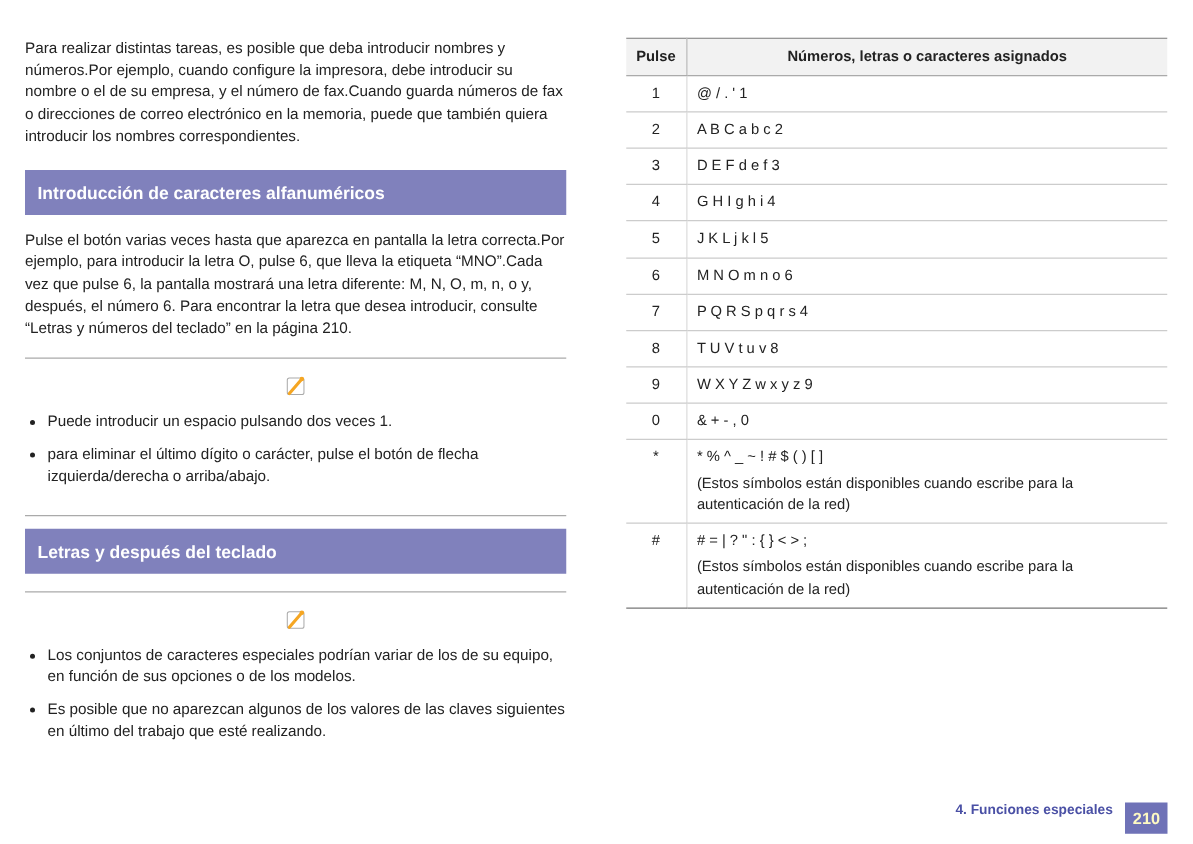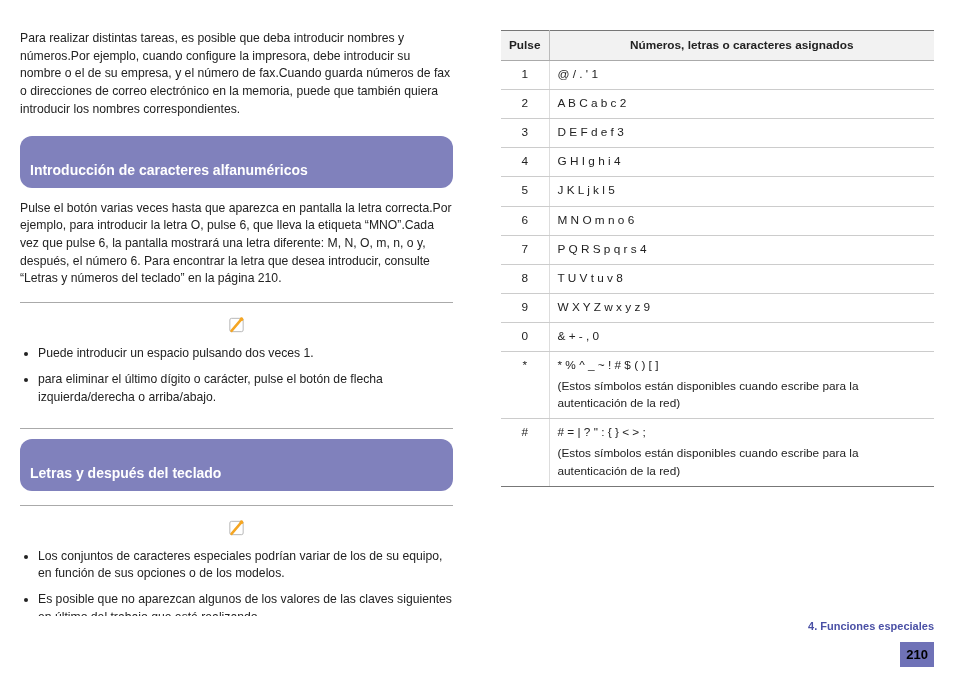--- a/index.html
+++ b/index.html
@@ -2,36 +2,36 @@
 <html><head>
 <meta charset="utf-8">
 <style>
   * { box-sizing: border-box; margin: 0; padding: 0; }
   html, body { width: 954px; height: 675px; font-family: Arial, Helvetica, sans-serif; color: #222; background: #fff; }
   .page { display: flex; flex-direction: column; width: 100%; height: 100%; padding: 10px 20px 8px 20px; }
   h1 { font-size: 32px; font-weight: bold; letter-spacing: .5px; margin-bottom: 4px; border-bottom: 1px solid #aaa; padding-bottom: 6px; }
   .cols { flex: 1 1 auto; display: flex; gap: 48px; margin-top: 20px; overflow: hidden; justify-content: flex-end; }
   .col { flex: 1 1 0; min-width: 0; font-size: 12.2px; line-height: 1.45; }
   .intro { margin-bottom: 18px; }
-  .sect-head { background: #8081bc; color: #fff; font-size: 14px; font-weight: bold; padding: 24px 10px 7px 10px; border-radius: 12px; margin: 10px 0 12px 0; }
+  .sect-head { background: #8081bc; color: #fff; font-size: 14px; font-weight: bold; padding: 8px 10px 7px 10px; border-radius: 0; margin: 10px 0 12px 0; }
   hr.rule { border: 0; border-top: 1px solid #aaa; margin: 14px 0 10px 0; }
   .note { display: flex; gap: 10px; margin: 6px 0 12px 0; flex-direction: column; }
   .note-icon { flex: 0 0 20px; height: 20px; margin-top: 2px; }
   .note ul { list-style: disc; padding-left: 18px; }
   .note li { margin-bottom: 8px; }
   table { width: 100%; border-collapse: collapse; font-size: 11.8px; }
   th { background: #f2f2f2; font-weight: bold; text-align: center; padding: 6px 4px; border-top: 1.5px solid #777; border-bottom: 1px solid #aaa; }
   th:first-child { width: 48px; border-right: 1px solid #bbb; }
   td { padding: 5px 8px 6px 8px; border-bottom: 1px solid #ccc; vertical-align: top; }
   td:first-child { text-align: center; border-right: 1px solid #ddd; }
   tr:last-child td { border-bottom: 1.5px solid #777; }
   td .extra { display: block; margin-top: 4px; }
-  .footer { margin-top: auto; display: flex; justify-content: flex-end; align-items: flex-end; gap: 10px; font-size: 11px; padding-top: 4px; flex-direction: column; }
+  .footer { margin-top: auto; display: flex; justify-content: flex-end; align-items: flex-start; gap: 10px; font-size: 11px; padding-top: 4px; }
   .footer .chap { color: #4a50a5; font-weight: bold; }
-  .footer .pnum { background: #6f72b7; color: #000000; font-weight: bold; padding: 5px 6px; font-size: 13px; }
+  .footer .pnum { background: #6f72b7; color: #fef9c3; font-weight: bold; padding: 5px 6px; font-size: 13px; }
 </style>
 </head>
 <body>
 
 <div class="page">
 
   <div class="cols">
     <div class="col">
       <p class="intro">Para realizar distintas tareas, es posible que deba introducir nombres y números.Por ejemplo, cuando configure la impresora, debe introducir su nombre o el de su empresa, y el número de fax.Cuando guarda números de fax o direcciones de correo electrónico en la memoria, puede que también quiera introducir los nombres correspondientes.</p>
 

